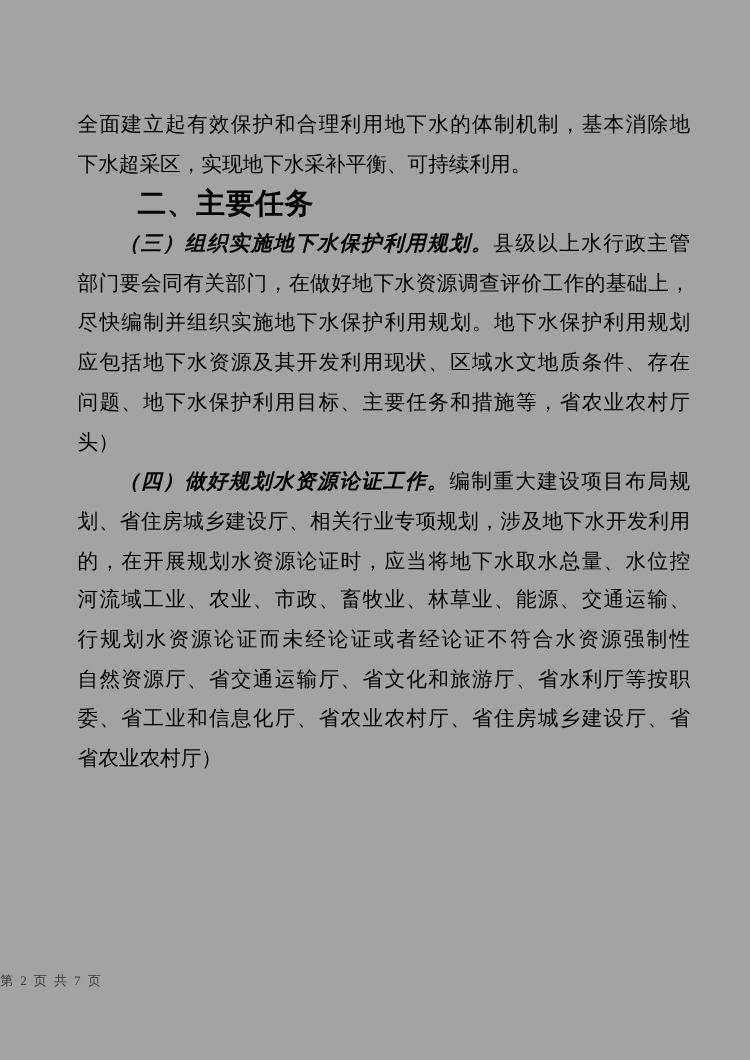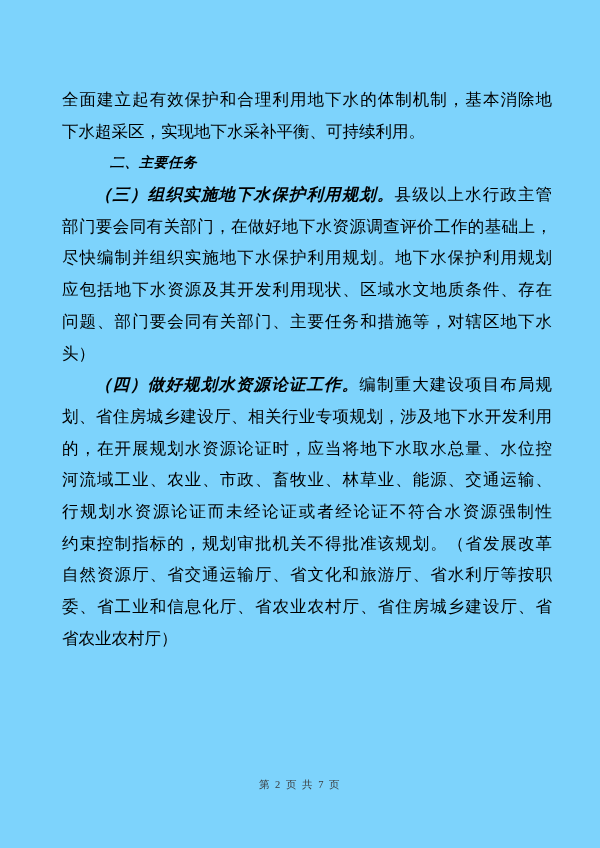--- a/index.html
+++ b/index.html
@@ -4,21 +4,21 @@
 <style>
   html, body {
     margin: 0;
     padding: 0;
     background: #ffffff;
   }
   .page {
     position: relative;
     width: 600px;
     height: 848px;
-    background: #7dd3fc;
+    background: #a3a3a3;
     overflow: hidden;
     font-family: "Liberation Serif", "DejaVu Serif", serif;
     color: #000000;
   }
   .doc-body {
     position: absolute;
     left: 62px;
     top: 84px;
     width: 490px;
   }
@@ -32,68 +32,65 @@
   .line.fill {
     text-align: justify;
     text-align-last: justify;
   }
   .line.indent {
     text-indent: 2em;
   }
   .heading-line {
     font-family: "Liberation Sans", "DejaVu Sans", sans-serif;
     font-weight: bold;
-    font-size: 14px;
+    font-size: 23px;
     text-indent: 48px !important;
     letter-spacing: 0.5px;
-    font-style: italic;
   }
   .seg-normal {
     font-weight: normal;
     font-style: normal;
   }
   .seg-kai {
     font-weight: bold;
     font-style: italic;
   }
   .seg-heading {
     font-weight: bold;
   }
   .footer {
     position: absolute;
     left: 0;
     right: 0;
     top: 778px;
-    text-align: center;
     font-size: 10.5px;
     letter-spacing: 1.5px;
     color: #3a3a3a;
     font-family: "Liberation Serif", "DejaVu Serif", serif;
   }
 </style>
 </head>
 <body>
 
 <div class="page">
   <div class="doc-body">
       <div class="line fill"><span class="seg-normal">全面建立起有效保护和合理利用地下水的体制机制，基本消除地</span></div>
       <div class="line"><span class="seg-normal">下水超采区，实现地下水采补平衡、可持续利用。</span></div>
       <div class="line indent heading-line"><span class="seg-heading">二、主要任务</span></div>
       <div class="line fill indent"><span class="seg-kai">（三）组织实施地下水保护利用规划。</span><span class="seg-normal">县级以上水行政主管</span></div>
       <div class="line fill"><span class="seg-normal">部门要会同有关部门，在做好地下水资源调查评价工作的基础上，</span></div>
       <div class="line fill"><span class="seg-normal">尽快编制并组织实施地下水保护利用规划。地下水保护利用规划</span></div>
       <div class="line fill"><span class="seg-normal">应包括地下水资源及其开发利用现状、区域水文地质条件、存在</span></div>
-      <div class="line fill"><span class="seg-normal">问题、部门要会同有关部门、主要任务和措施等，对辖区地下水</span></div>
+      <div class="line fill"><span class="seg-normal">问题、地下水保护利用目标、主要任务和措施等，省农业农村厅</span></div>
       <div class="line"><span class="seg-normal">头）</span></div>
       <div class="line fill indent"><span class="seg-kai">（四）做好规划水资源论证工作。</span><span class="seg-normal">编制重大建设项目布局规</span></div>
       <div class="line fill"><span class="seg-normal">划、省住房城乡建设厅、相关行业专项规划，涉及地下水开发利用</span></div>
       <div class="line fill"><span class="seg-normal">的，在开展规划水资源论证时，应当将地下水取水总量、水位控</span></div>
       <div class="line fill"><span class="seg-normal">河流域工业、农业、市政、畜牧业、林草业、能源、交通运输、</span></div>
       <div class="line fill"><span class="seg-normal">行规划水资源论证而未经论证或者经论证不符合水资源强制性</span></div>
-      <div class="line fill"><span class="seg-normal">约束控制指标的，规划审批机关不得批准该规划。（省发展改革</span></div>
       <div class="line fill"><span class="seg-normal">自然资源厅、省交通运输厅、省文化和旅游厅、省水利厅等按职</span></div>
       <div class="line fill"><span class="seg-normal">委、省工业和信息化厅、省农业农村厅、省住房城乡建设厅、省</span></div>
       <div class="line"><span class="seg-normal">省农业农村厅）</span></div>
     </div>
   <div class="footer">
     <span>第 2 页 共 7 页</span>
   </div>
 </div>
 
 </body></html>

